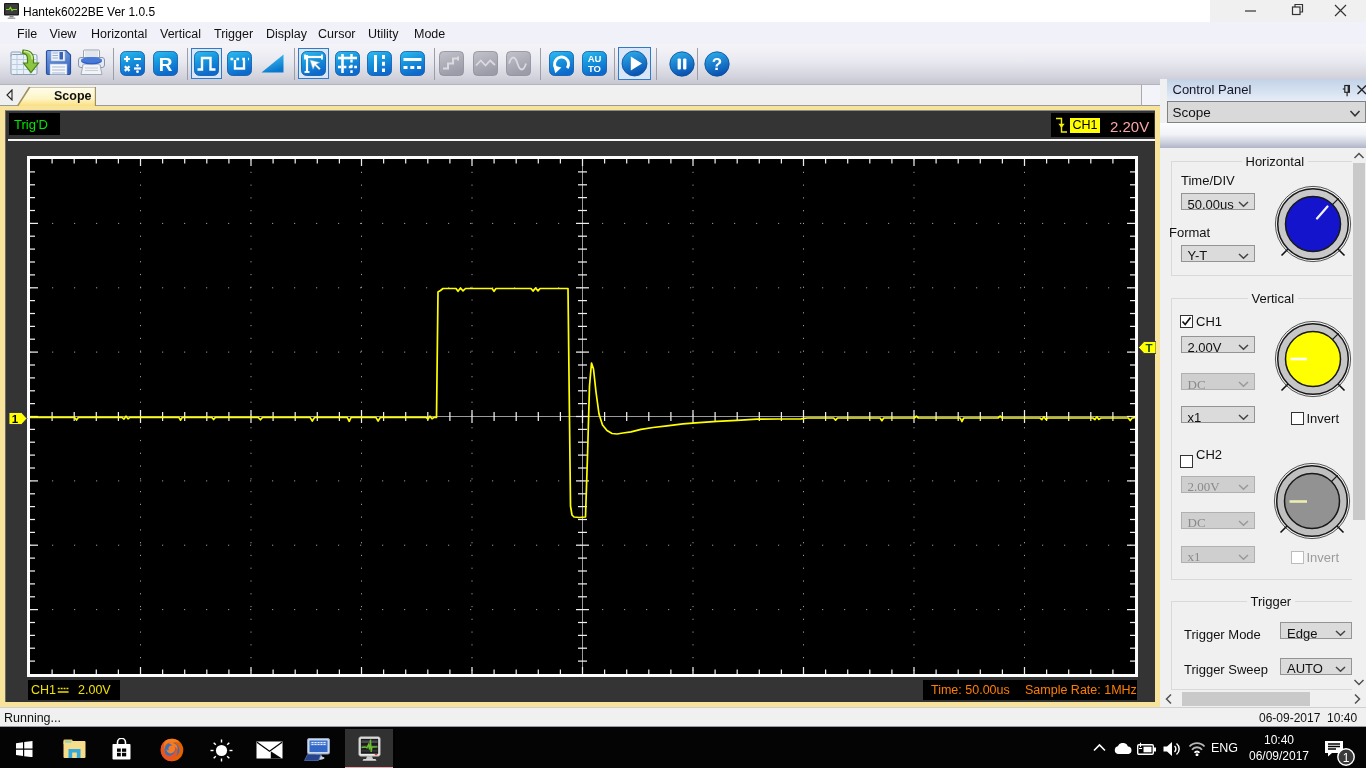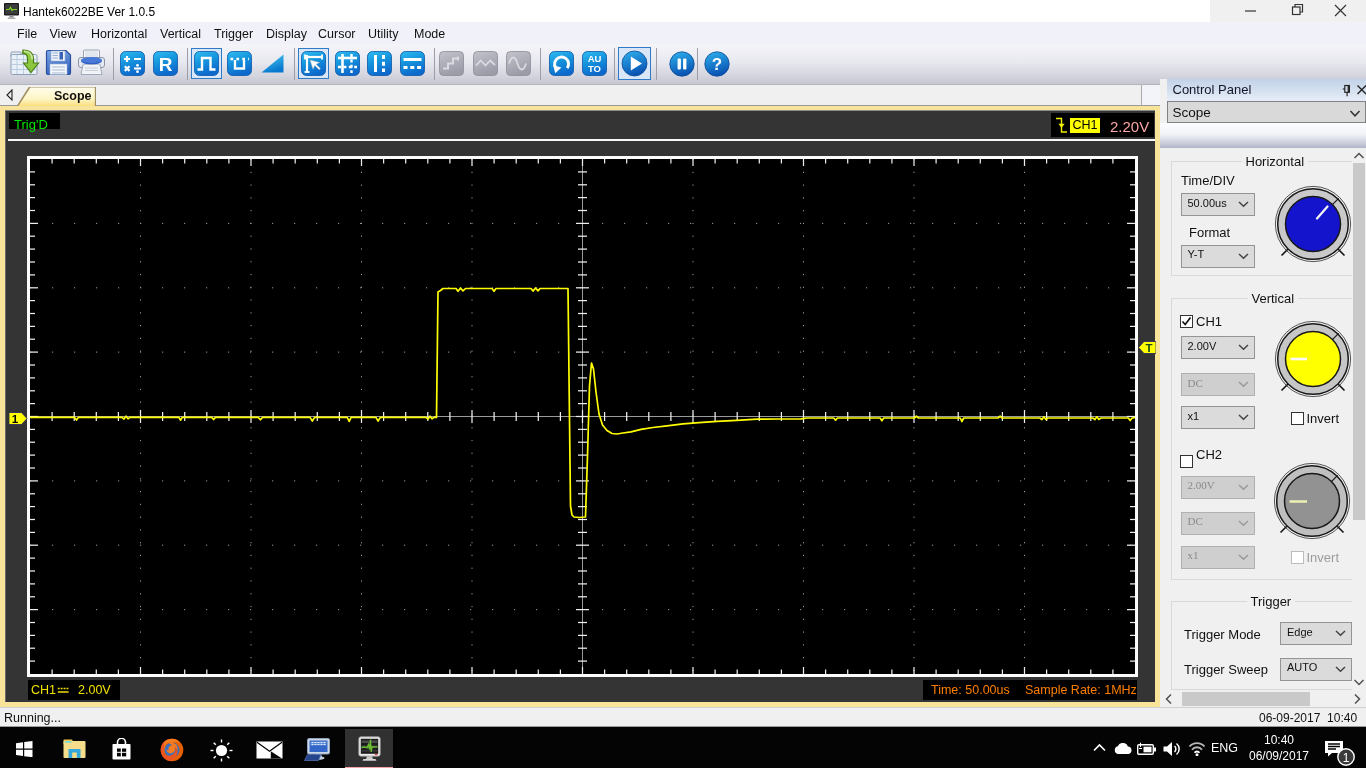--- a/index.html
+++ b/index.html
@@ -22,40 +22,40 @@
      background:#a09060;
      clip-path:polygon(13px 0, 100% 0, 100% 100%, 0 100%);
      }
   #tab .b { position:absolute; inset:0; clip-path:polygon(14.4px 1px, calc(100% - 1.2px) 1px, calc(100% - 1.2px) 100%, 1.8px 100%);
      background:linear-gradient(180deg,#fffdee 0%,#fdf5c4 60%,#fbda75 100%); }
   #tab .t { position:absolute; left:38px; top:2.5px; font-size:12.5px; font-weight:bold; color:#111; }
   
   #scope { left:0; top:106px; width:1160px; height:601px; background:#f7e49a; }
   #scopeIn { position:absolute; left:5px; top:4px; width:1150px; height:591.5px; background:#343434; border-top:1.5px solid #8a8a8a; border-left:1.5px solid #6a6a6a;}
   .blackbox { position:absolute; background:#000; }
-  #trigd { left:3px; top:2px; width:50.5px; height:16px; }
+  #trigd { left:3px; top:2px; width:50.5px; height:22px; }
   #trigd span { position:absolute; left:5px; top:4px; color:#00e800; font-size:13px; }
   #chbox { left:1045px; top:2px; width:103px; height:23.5px; }
   #whiteline { position:absolute; left:2px; top:28.2px; width:1147px; height:2px; background:#f8f8f8; }
   #ch1b { left:22px; top:569px; width:92px; height:20px; }
   #timeb { left:917px; top:569px; width:214px; height:20px; color:#ff7e00; font-size:12.5px; white-space:nowrap; }
   
   #cp { left:1160px; top:79px; width:206px; height:628px; background:#f0f0f0; }
   #cphead { position:absolute; left:6.5px; top:0; width:199.5px; height:21.5px;
      background:linear-gradient(180deg,#c2d2e6 0%,#d5e1f0 55%,#e7eef9 100%); }
   #cphead .t { position:absolute; left:6px; top:3px; font-size:13px; color:#15152a; }
   #cpcombo { position:absolute; left:6.5px; top:21.5px; width:199.5px; height:22px;
      background:#d9d9d9; border:1px solid #828282; }
   #cpcombo .t { position:absolute; left:5px; top:3px; font-size:13.5px; color:#111; }
   #cpgrad { position:absolute; left:0; top:44px; width:206px; height:25px;
      background:linear-gradient(180deg,#fcfdfe 0%,#f2f3f8 45%,#cdd0dd 78%,#b0b4c8 100%); }
   .grp { position:absolute; left:10.5px; width:196px; border:1px solid #d9d9d9; border-right:none; }
   .grp .cap { position:absolute; top:-8px; font-size:13px; color:#111; background:#f0f0f0; padding:0 4px; }
   .lbl { position:absolute; font-size:13px; color:#111; }
-  .dd { position:absolute; width:74px; height:23px; background:#dbdbdb; border:1px solid #949494; font-size:11px; color:#111; }
+  .dd { position:absolute; width:74px; height:17px; background:#dbdbdb; border:1px solid #949494; font-size:13px; color:#111; }
   .dd span { position:absolute; left:6px; top:2.5px; }
   .dd svg { position:absolute; right:5px; top:7px; }
   .dd.dis { background:#cfcfcf; border-color:#b0b0b0; color:#8a8a8a;font-family:Liberation Serif, serif; }
   .cb { position:absolute; width:13px; height:13px; background:#fff; border:1px solid #333; }
   .cb.dis { border-color:#bcbcbc; }
   .cblbl { position:absolute; font-size:13px; color:#111; }
   .gray { color:#9b9b9b !important; }
   
   #vsb { position:absolute; left:192px; top:69px; width:14px; height:542px; background:#f0f0f0; }
   #vsbthumb { position:absolute; left:1px; top:15px; width:12px; height:357px; background:#c9c9c9; }
@@ -633,21 +633,21 @@
 <div class="grp" style="top:81.5px;height:115.5px">
   <div class="cap" style="left:70px">Horizontal</div>
 </div>
 <span class="lbl" style="left:21px;top:94px">Time/DIV</span>
 <div class="dd" style="left:20.5px;top:114px">
       <span>50.00us</span>
   <svg width="11" height="7" viewBox="0 0 11 7">
         <path d="M1,1 L5.5,5.3 L10,1" stroke="#444" stroke-width="1.5" fill="none"></path>
       </svg>
     </div>
-<span class="lbl" style="left:29px;top:146px">Format</span>
+<span class="lbl" style="left:9px;top:146px">Format</span>
 <div class="dd" style="left:20.5px;top:165.5px">
       <span>Y-T</span>
   <svg width="11" height="7" viewBox="0 0 11 7">
         <path d="M1,1 L5.5,5.3 L10,1" stroke="#444" stroke-width="1.5" fill="none"></path>
       </svg>
     </div>
 <svg class="abs" style="left:109px;top:101px" width="88" height="88" viewBox="0 0 88 88">
       <line x1="20" y1="68" x2="12.5" y2="75.5" stroke="#111" stroke-width="1.6"></line>
       <line x1="68" y1="68" x2="75.5" y2="75.5" stroke="#111" stroke-width="1.6"></line>
       <circle cx="44" cy="44" r="37.6" fill="none" stroke="#222" stroke-width="0.9" opacity="0.85"></circle>

